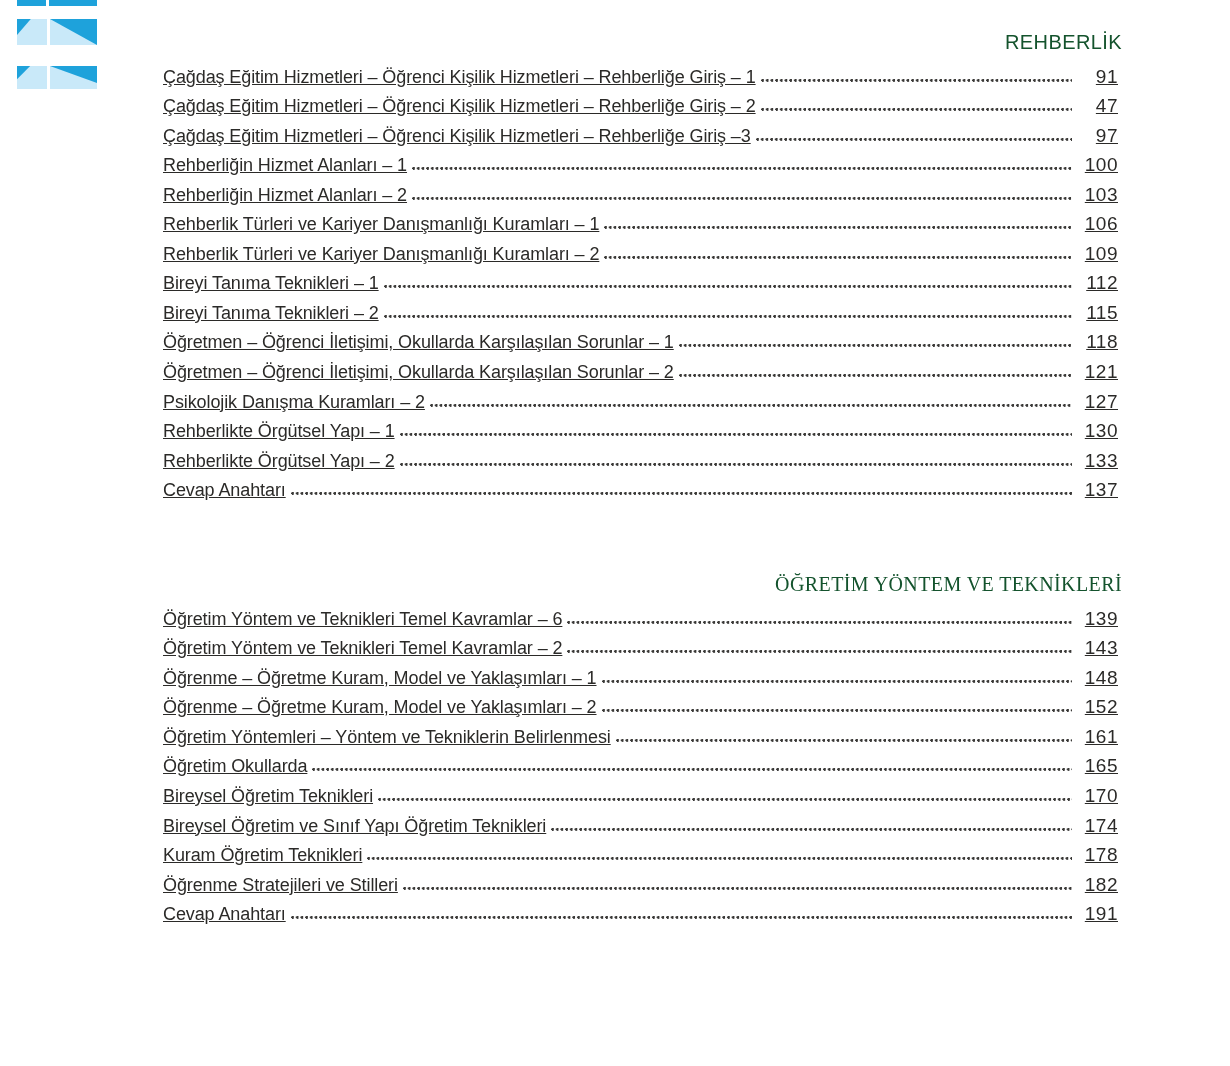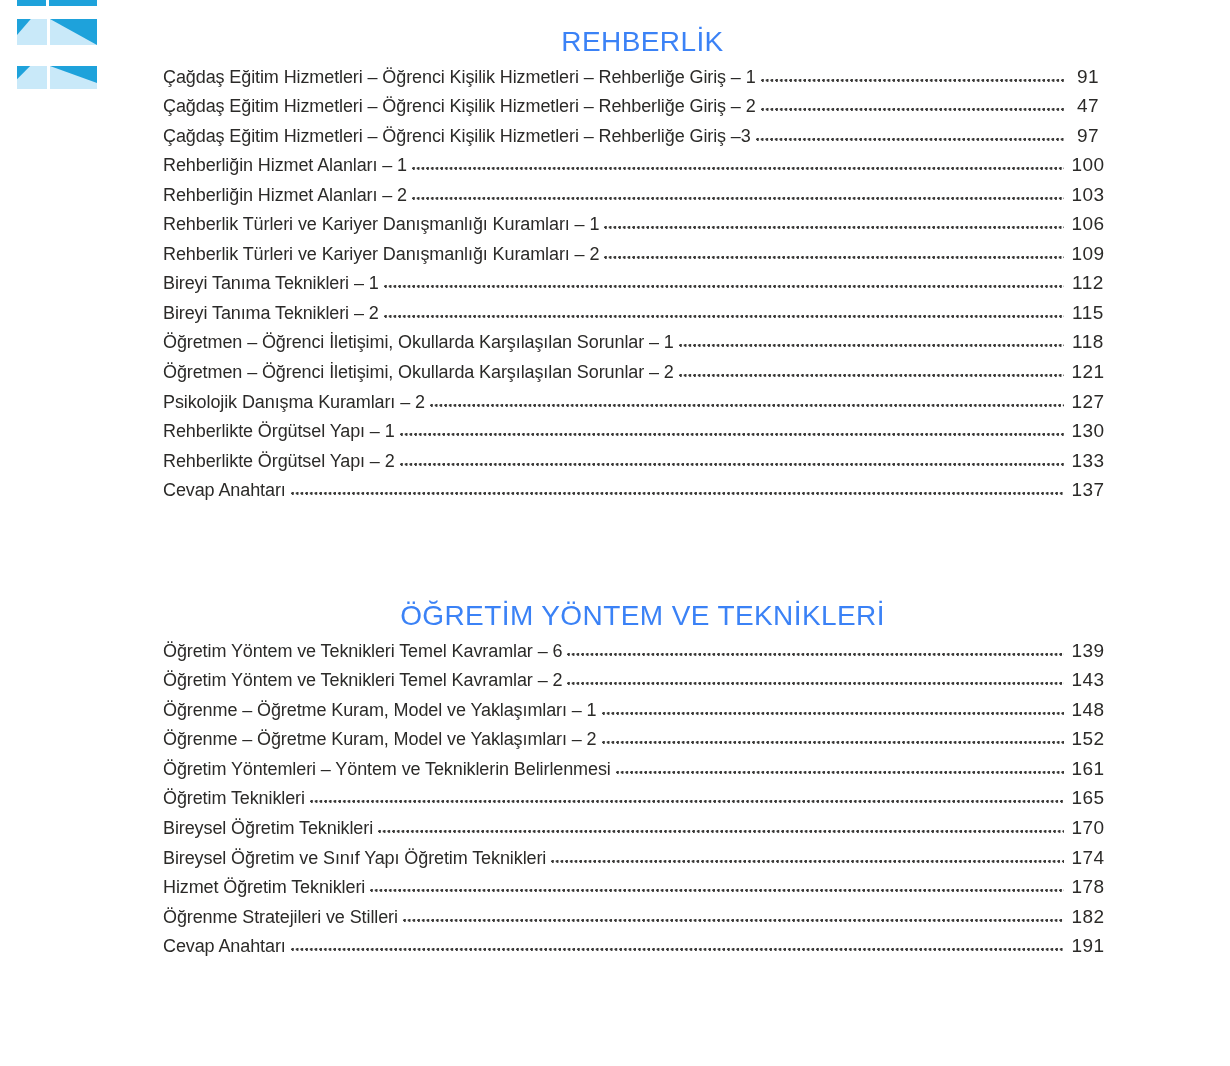--- a/index.html
+++ b/index.html
@@ -55,33 +55,34 @@
 
   
   main.toc {
     position: absolute;
     left: 163px;
     top: 0;
     width: 959px;
   }
   .section-title {
     margin: 0;
-    font-size: 28px;
+    font-size: 20px;
     line-height: 24px;
     font-weight: 400;
     letter-spacing: 0.4px;
-    text-align: center;
-    color: #3b82f6;
+    text-align: right;
+    color: #14532d;
   }
   #section-0 .section-title { margin-top: 30px; }
-  #section-1 .section-title { margin-top: 104px; }
+  #section-1 .section-title { margin-top: 72px; font-family: Liberation Serif, serif; }
   ol.entries {
     list-style: none;
-    margin: 3px 12px 0 0;
+    margin: 3px 4px 0 0;
     padding: 0;
+    text-decoration: underline;
   }
   ol.entries li {
     height: 29.55px;
     display: flex;
     align-items: flex-end;
   }
   .entry-label {
     white-space: nowrap;
     font-size: 18px;
     line-height: 20px;
@@ -93,21 +94,21 @@
     margin: 0 2px 4px 5px;
     background-image: radial-gradient(circle at 1.6px 2.4px, #3a3937 1.25px, rgba(0,0,0,0) 1.6px);
     background-size: 4.7px 5px;
     background-repeat: repeat-x;
     background-position: left bottom;
   }
   .entry-page {
     font-size: 19px;
     line-height: 20px;
     min-width: 44px;
-    text-align: center;
+    text-align: right;
     letter-spacing: 0.5px;
   }
 </style>
 </head>
 <body style="--blue: #1ea2db; --lightblue: #c9e9f9; background: rgb(255, 255, 255); color: rgb(43, 42, 40);">
 
 <div class="logo">
   <div class="logo-row row-a">
     <div class="piece p-left"></div>
     <div class="piece p-right"></div>
@@ -233,36 +234,36 @@
           <span class="entry-label">Öğrenme – Öğretme Kuram, Model ve Yaklaşımları – 2</span>
           <span class="entry-dots"></span>
           <span class="entry-page">152</span>
         </li>
         <li>
           <span class="entry-label">Öğretim Yöntemleri – Yöntem ve Tekniklerin Belirlenmesi</span>
           <span class="entry-dots"></span>
           <span class="entry-page">161</span>
         </li>
         <li>
-          <span class="entry-label">Öğretim Teknikleri</span>
+          <span class="entry-label">Öğretim Okullarda</span>
           <span class="entry-dots"></span>
           <span class="entry-page">165</span>
         </li>
         <li>
           <span class="entry-label">Bireysel Öğretim Teknikleri</span>
           <span class="entry-dots"></span>
           <span class="entry-page">170</span>
         </li>
         <li>
           <span class="entry-label">Bireysel Öğretim ve Sınıf Yapı Öğretim Teknikleri</span>
           <span class="entry-dots"></span>
           <span class="entry-page">174</span>
         </li>
         <li>
-          <span class="entry-label">Hizmet Öğretim Teknikleri</span>
+          <span class="entry-label">Kuram Öğretim Teknikleri</span>
           <span class="entry-dots"></span>
           <span class="entry-page">178</span>
         </li>
         <li>
           <span class="entry-label">Öğrenme Stratejileri ve Stilleri</span>
           <span class="entry-dots"></span>
           <span class="entry-page">182</span>
         </li>
         <li>
           <span class="entry-label">Cevap Anahtarı</span>

